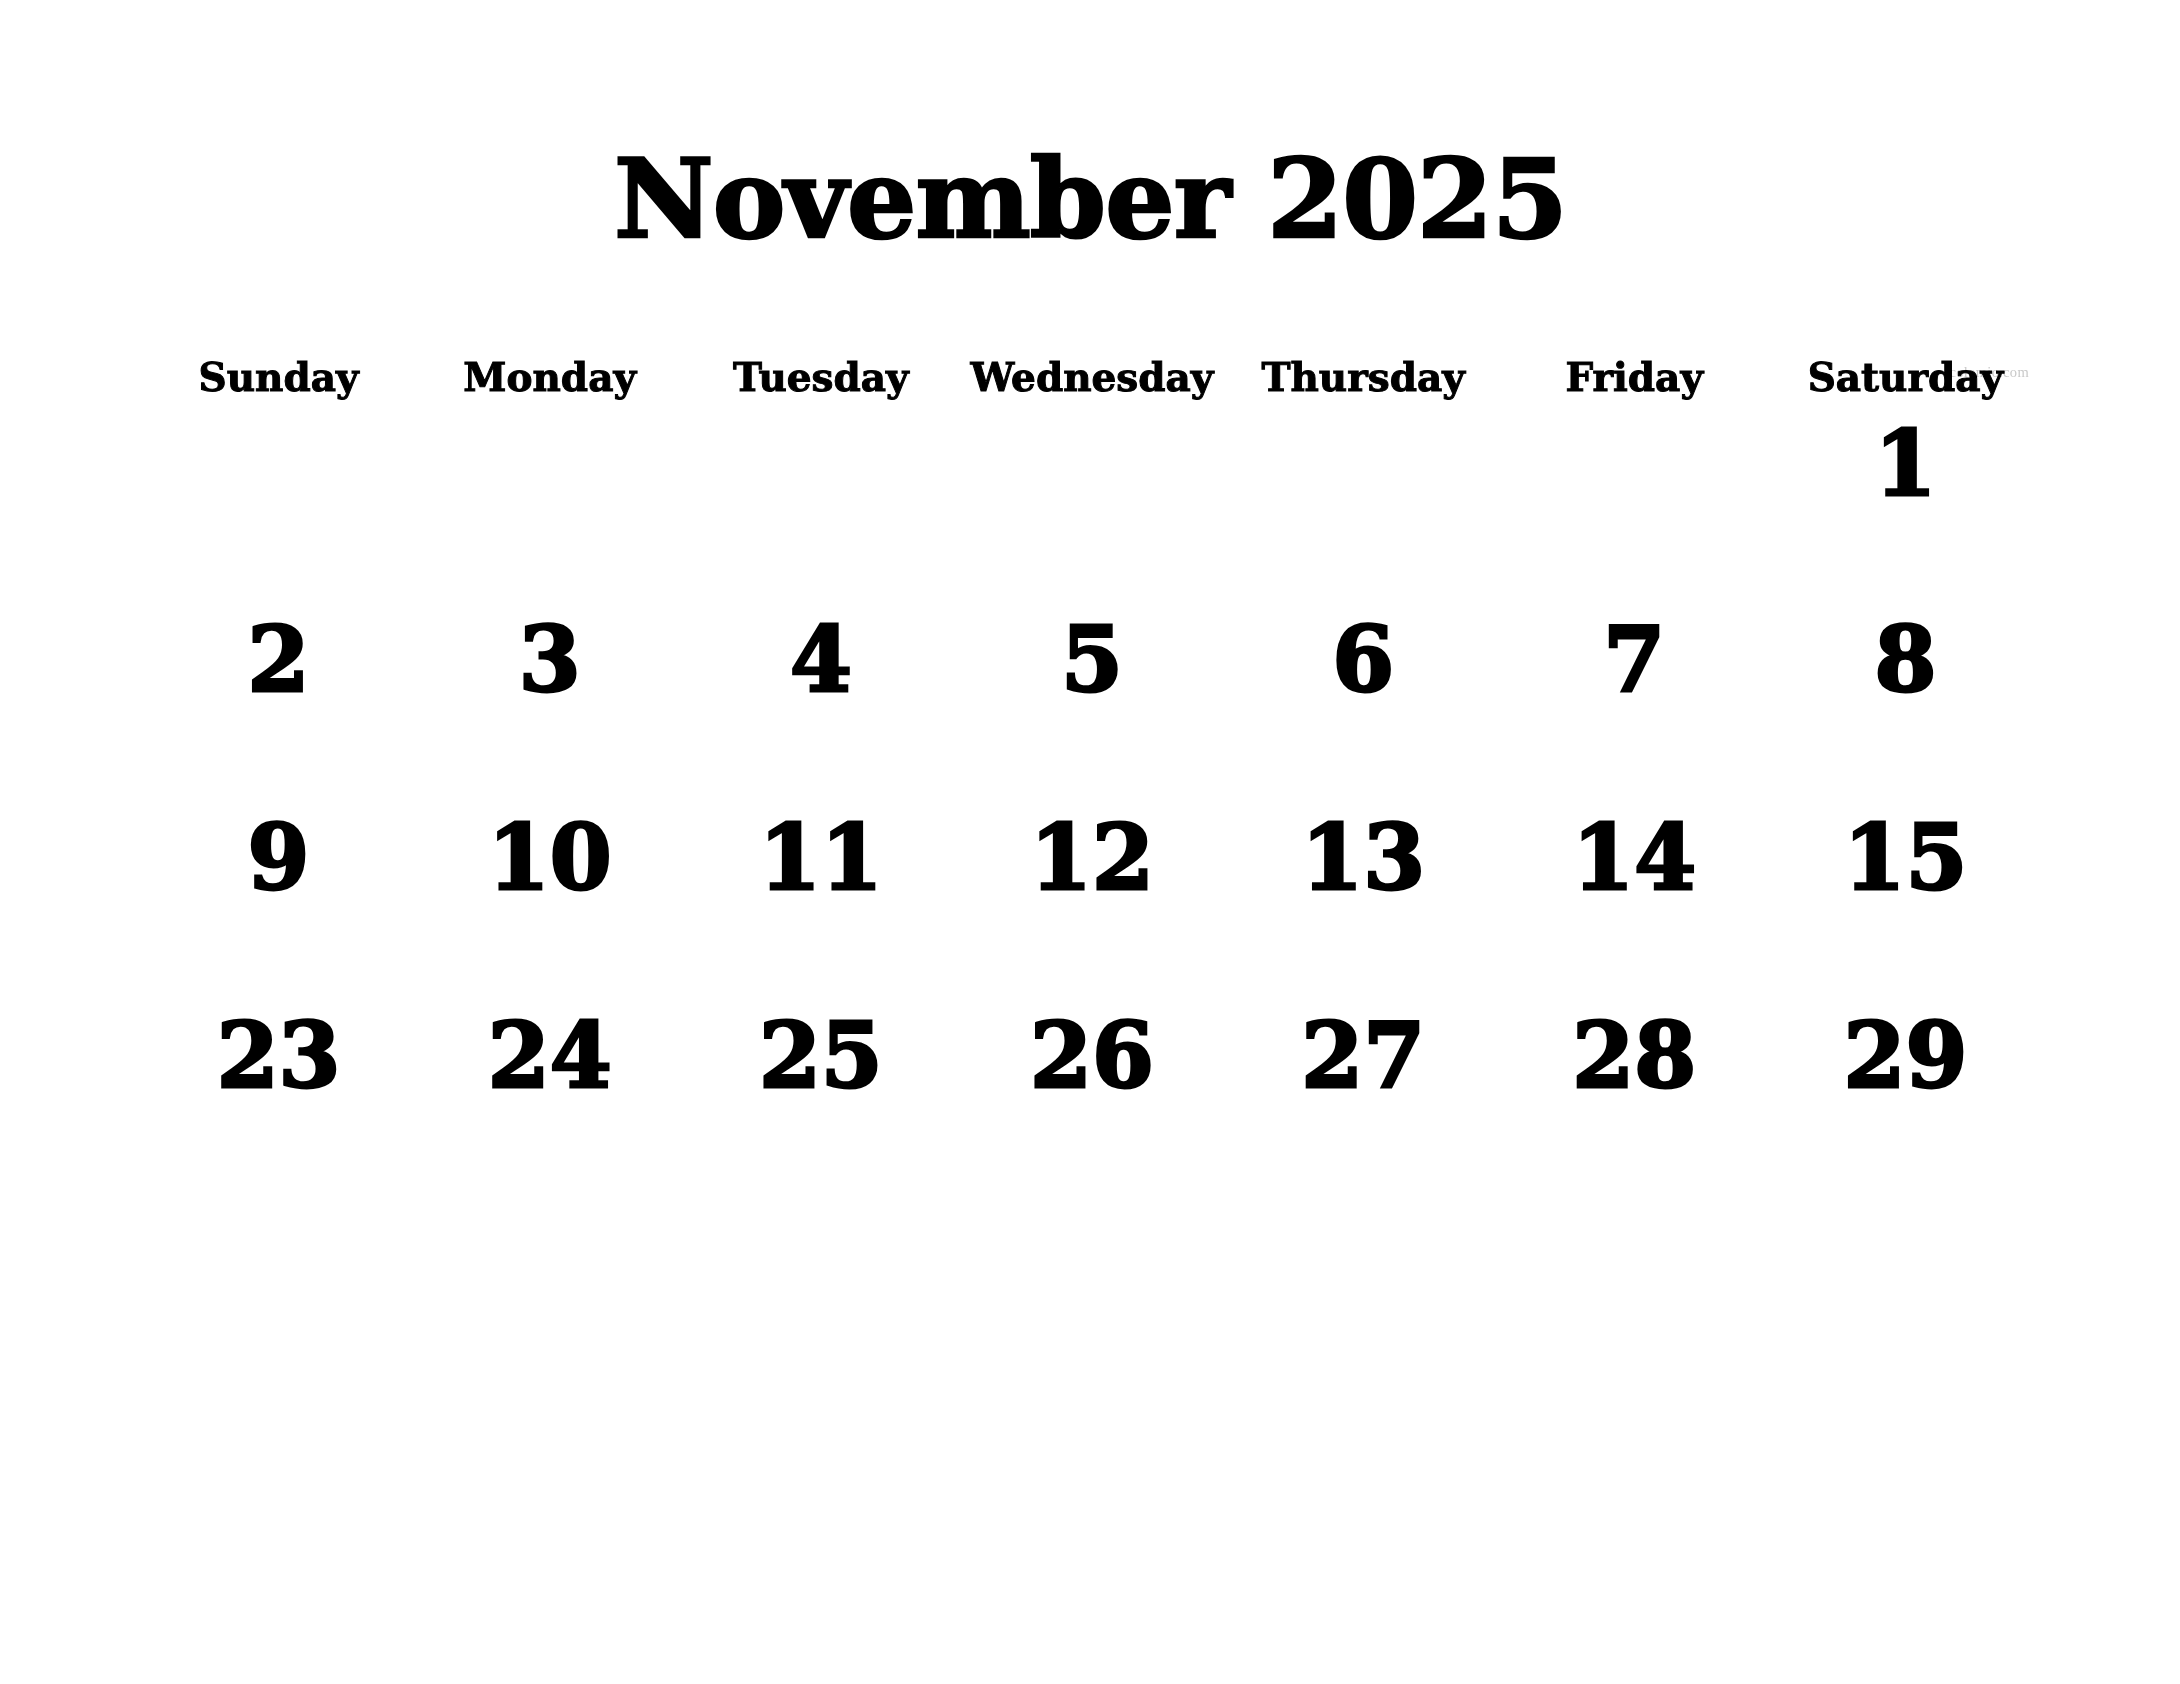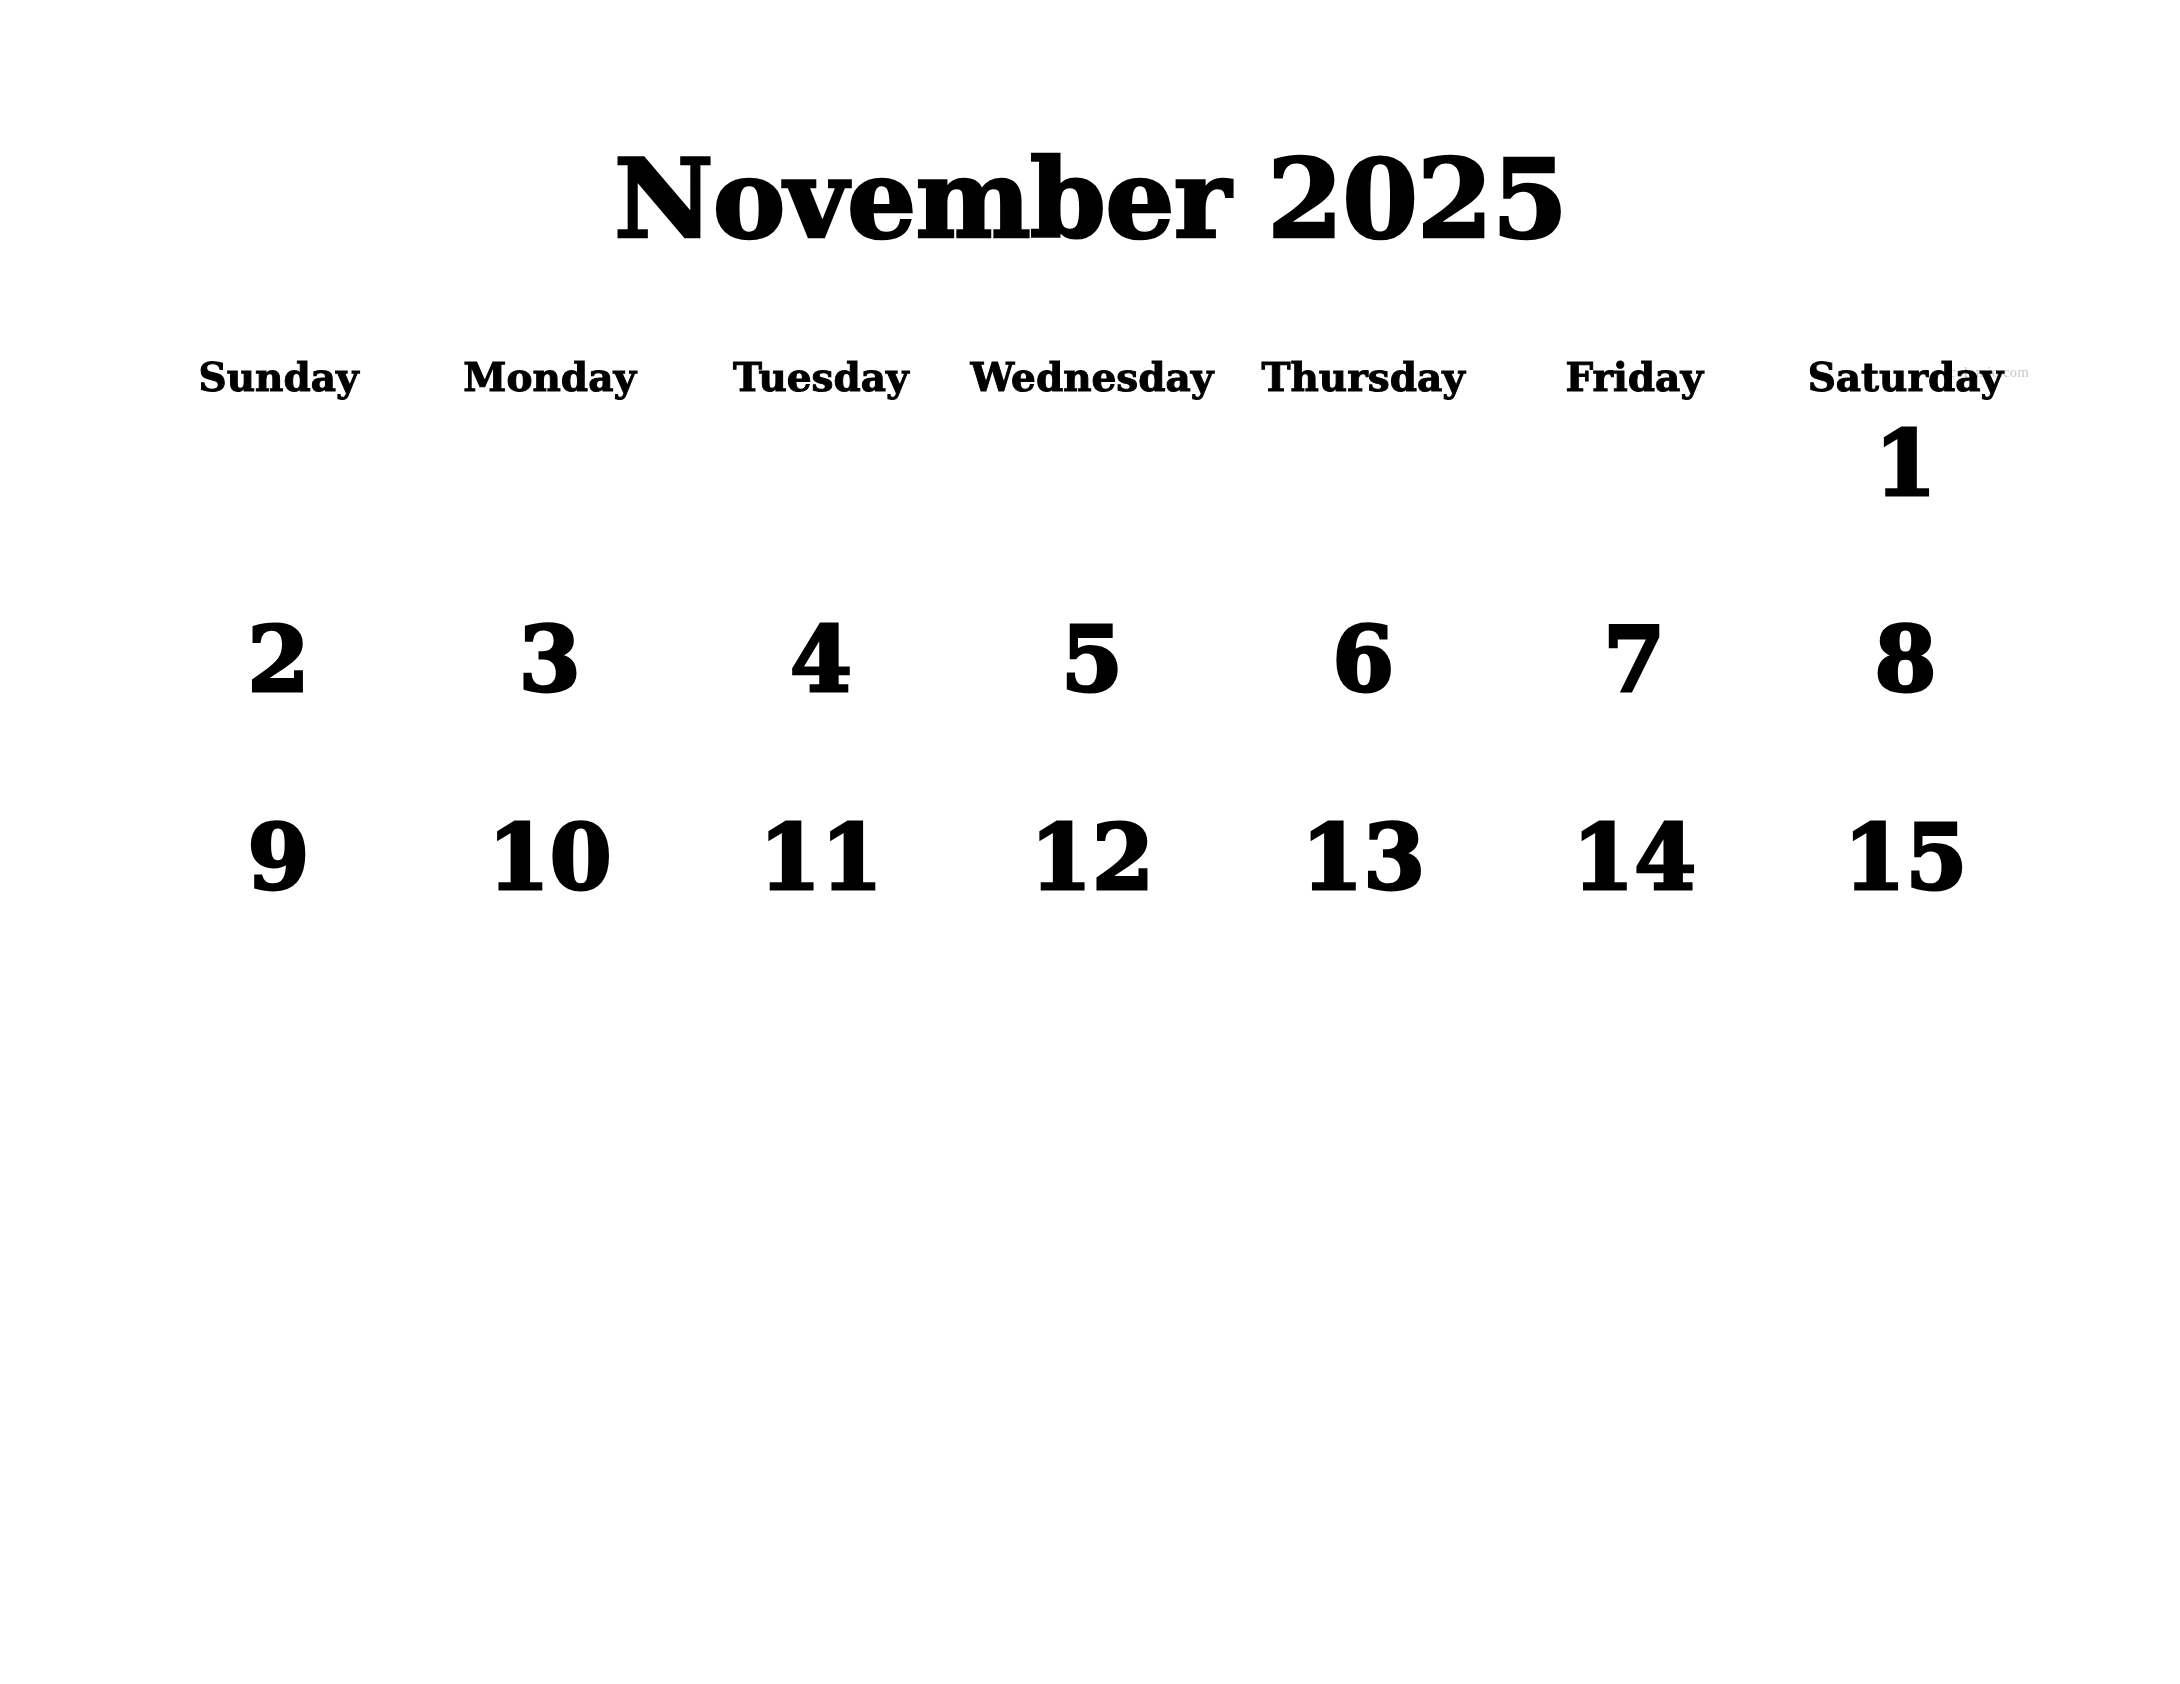--- a/index.html
+++ b/index.html
@@ -187,17 +187,40 @@
         <td>
             <span class="daynum">13</span>
           </td>
         <td>
             <span class="daynum">14</span>
           </td>
         <td>
             <span class="daynum">15</span>
           </td>
       </tr>
+      <tr>
+        <td>
+            <span class="daynum">23</span>
+          </td>
+        <td>
+            <span class="daynum">24</span>
+          </td>
+        <td>
+            <span class="daynum">25</span>
+          </td>
+        <td>
+            <span class="daynum">26</span>
+          </td>
+        <td>
+            <span class="daynum">27</span>
+          </td>
+        <td>
+            <span class="daynum">28</span>
+          </td>
+        <td>
+            <span class="daynum">29</span>
+          </td>
+      </tr>
     </tbody>
   </table>
 
 </div>
 
 
 </body></html>

